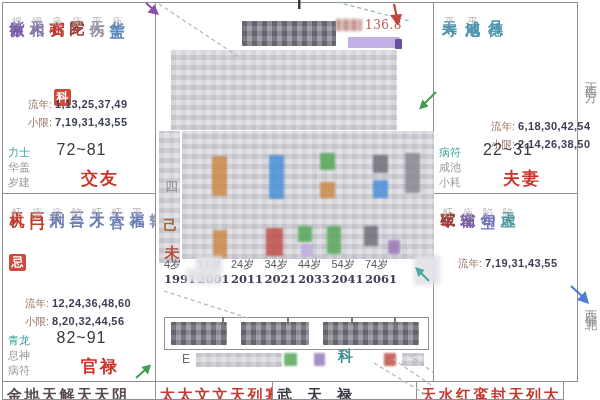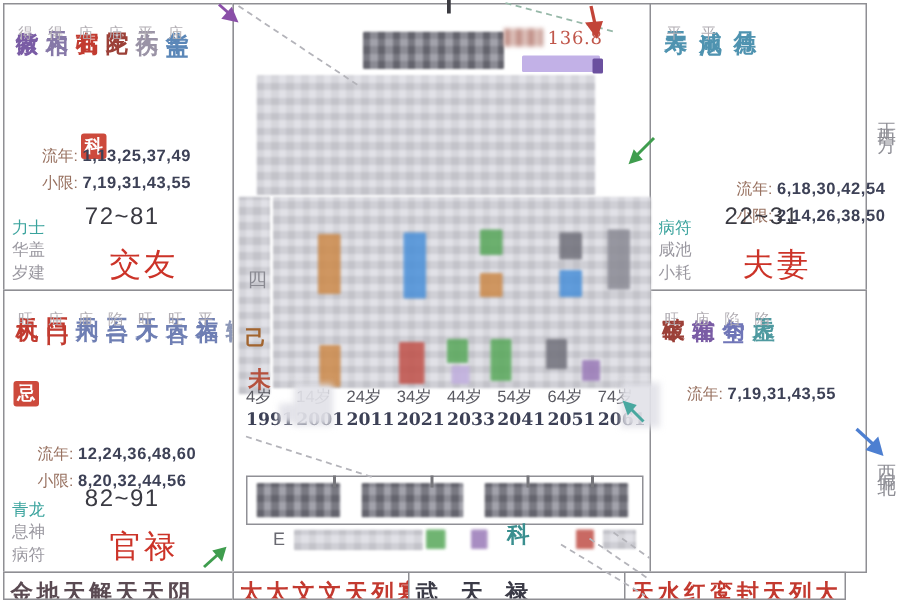--- a/index.html
+++ b/index.html
@@ -42,21 +42,21 @@
   #p1 .liuxiao{left:57px;top:114px;}
   #p2 .liuxiao{left:22px;top:100px;}
   #p3 .liuxiao{left:24px;top:60px;}
   
   .bottom-strip{position:absolute;left:5px;right:3px;bottom:3px;height:78px;display:flex;}
   .gods{width:36px;font-size:11px;line-height:15px;align-self:flex-end;color:#9a98a0;}
   .god-first{color:#3aa39d;}
   .mid{flex:1;display:flex;flex-direction:column;justify-content:flex-end;align-items:flex-end;
     padding-right:6px;}
   .age-range{font-size:16px;color:#3a3a42;align-self:center;margin-bottom:8px;letter-spacing:1px;}
-  .palace-name{font-size:21px;font-weight:400;letter-spacing:2px;}
+  .palace-name{font-size:17px;font-weight:700;letter-spacing:2px;}
   .gz-col{width:27px;display:flex;flex-direction:column;align-items:center;justify-content:flex-end;}
   .stage{writing-mode:vertical-rl;text-orientation:upright;font-size:11px;color:#8a8a90;
     line-height:12px;margin-bottom:2px;align-self:flex-end;margin-right:2px;}
   .ganzhi{writing-mode:vertical-rl;text-orientation:upright;font-size:23px;font-weight:600;
     color:#26262e;line-height:26px;}
   
   .dir-label{position:absolute;left:582px;writing-mode:vertical-rl;text-orientation:upright;
     font-size:12.5px;color:#8f8f96;letter-spacing:4px;}
   #dir-w{top:72px;}
   #dir-wn{top:300px;}
@@ -310,24 +310,20 @@
         </div>
       <div class="age-col">
           <div class="age-t">44岁</div>
           <div class="age-y">2033</div>
         </div>
       <div class="age-col">
           <div class="age-t">54岁</div>
           <div class="age-y">2041</div>
         </div>
       <div class="age-col">
-          <div class="age-t">64岁</div>
-          <div class="age-y">2051</div>
-        </div>
-      <div class="age-col">
           <div class="age-t">74岁</div>
           <div class="age-y">2061</div>
         </div>
     </div>
     <div class="patch" style="left:30px;top:266px;width:14px;height:13px;"></div>
     <div class="patch" style="left:40px;top:253px;width:26px;height:28px;"></div>
     <div class="patch" style="left:258px;top:252px;width:26px;height:30px;"></div>
 
     <div class="cbox">
       <div class="mosaic dark" style="left:6px;top:4px;width:56px;height:23px;"></div>

